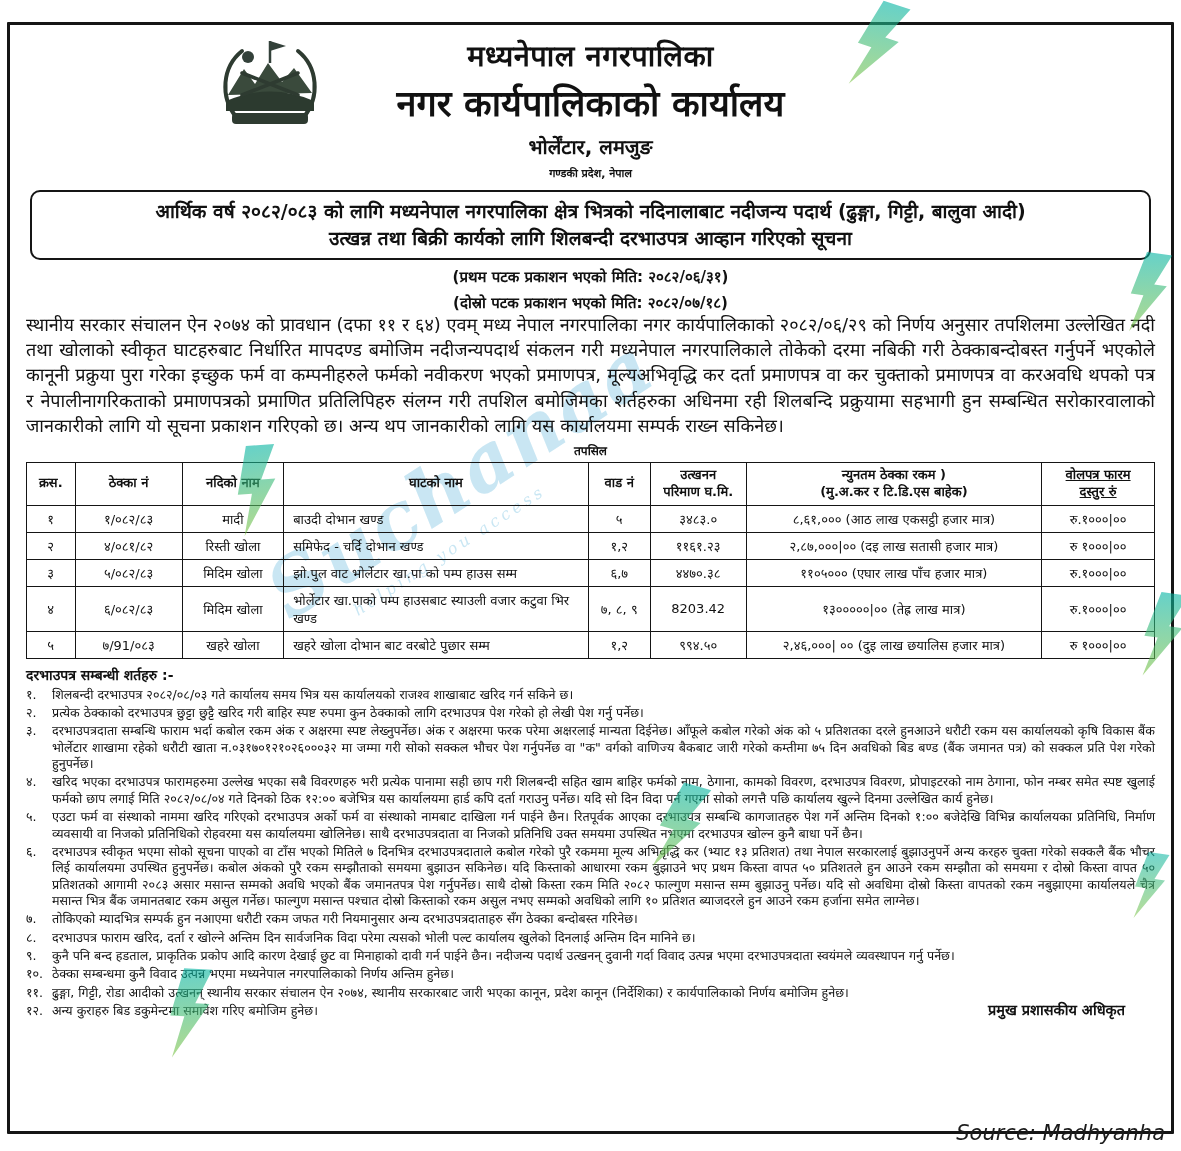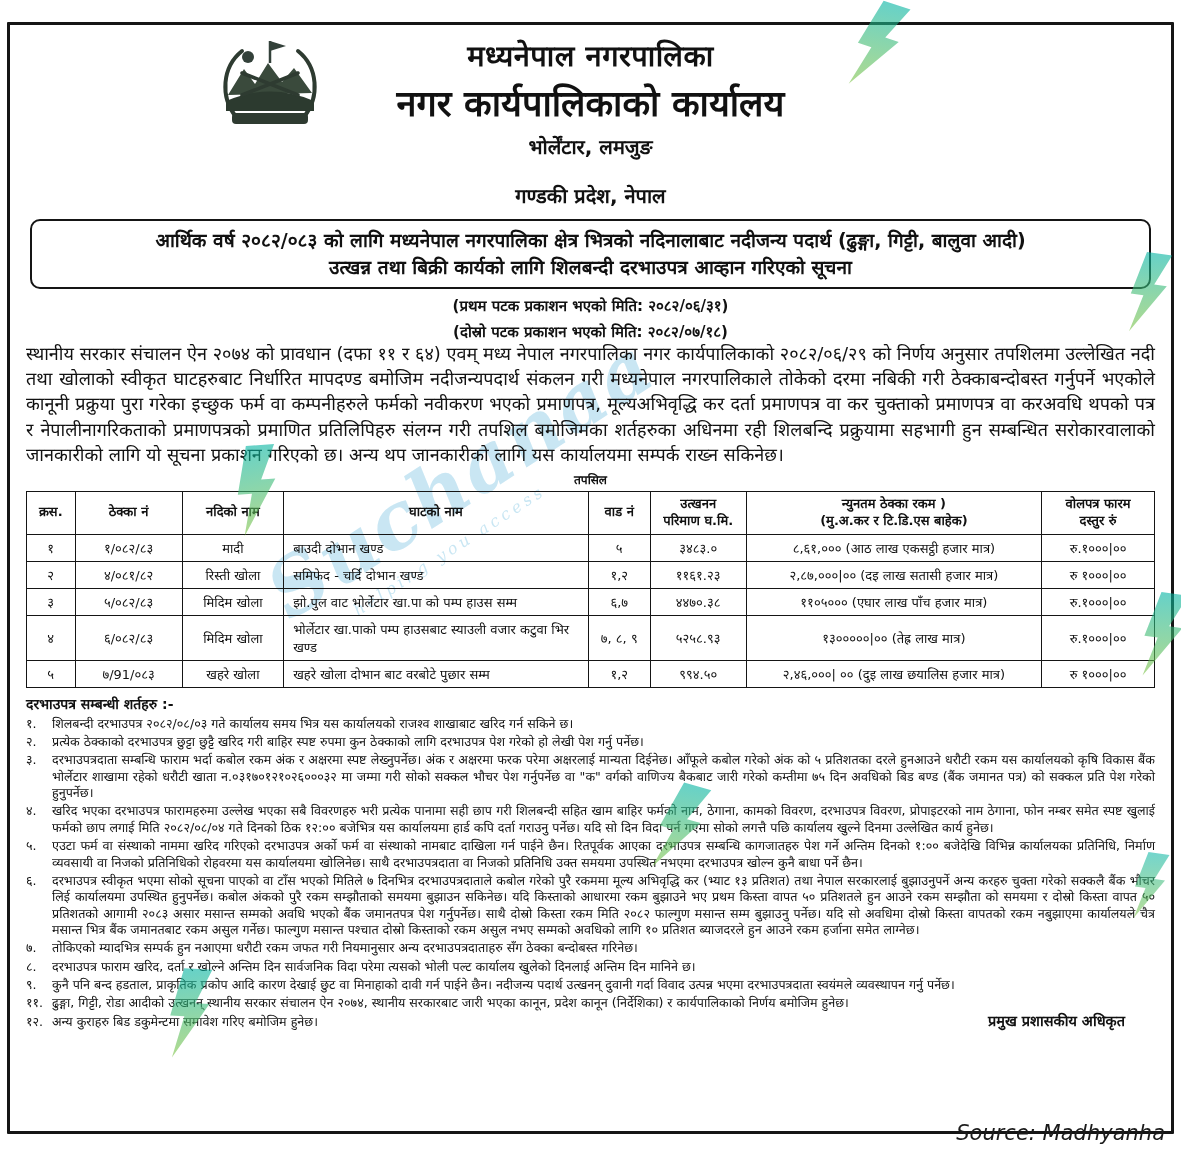--- a/index.html
+++ b/index.html
@@ -36,21 +36,21 @@
     padding:6px 16px 10px 16px;
     z-index:1;
   }
 
   
   .header { position:relative; text-align:center; padding-top:4px; }
   .logo { position:absolute; left:188px; top:6px; width:112px; height:100px; }
   .muni   { font-size:29px; font-weight:bold; letter-spacing:0.5px; }
   .office { font-size:36px; font-weight:bold; margin-top:4px; }
   .loc    { font-size:20px; font-weight:bold; margin-top:6px; }
-  .prov   { font-size:20px; font-weight:bold; margin-top:22px; }
+  .prov   { font-size:11px; font-weight:bold; margin-top:5px; }
 
   
   .title-box {
     border:2px solid #151515; border-radius:10px;
     margin:10px 4px 0 4px; padding:6px 10px;
     text-align:center; font-weight:bold; font-size:19px; line-height:1.42;
   }
   .pub { text-align:center; font-weight:bold; font-size:15px; margin-top:6px; }
   .body-text {
     font-size:18px; line-height:1.4; text-align:justify;
@@ -64,21 +64,21 @@
   }
   table.schedule th { font-weight:bold; white-space:pre-line; line-height:1.3; }
   table.schedule td.left { text-align:left; padding-left:9px; }
   table.schedule th:nth-child(1){ width:4.3%; }
   table.schedule th:nth-child(2){ width:9.5%; }
   table.schedule th:nth-child(3){ width:9%;   }
   table.schedule th:nth-child(4){ width:27%;  }
   table.schedule th:nth-child(5){ width:5.5%; }
   table.schedule th:nth-child(6){ width:8.5%; }
   table.schedule th:nth-child(7){ width:26.2%;}
-  table.schedule th:nth-child(8){ width:10%;  }
+  table.schedule th:nth-child(8){ width:10%;text-decoration:underline;  }
 
   
   .terms-title { font-weight:bold; font-size:14px; margin:6px 0 3px 0; }
   .term { display:flex; margin-bottom:2px; font-size:12.6px; line-height:1.3; text-align:justify; }
   .tnum { flex:0 0 26px; }
   .ttext { flex:1; }
   .final-row { display:flex; align-items:flex-end; margin-top:1px; }
   .final-row .term { flex:1; margin-bottom:0; }
   .signature {
     font-weight:bold; font-size:14.5px; white-space:nowrap;
@@ -199,21 +199,21 @@
             <td>४४७०.३८</td>
             <td>११०५००० (एघार लाख पाँच  हजार मात्र)</td>
             <td>रु.१०००|००</td>
           </tr>
           <tr>
             <td>४</td>
             <td>६/०८२/८३</td>
             <td>मिदिम खोला</td>
             <td class="left">भोर्लेटार खा.पाको पम्प हाउसबाट स्याउली वजार कटुवा भिर खण्ड</td>
             <td>७, ८, ९</td>
-            <td>५२५८.९३</td>
+            <td>8203.42</td>
             <td>१३०००००|०० (तेह्र लाख मात्र)</td>
             <td>रु.१०००|००</td>
           </tr>
           <tr>
             <td>५</td>
             <td>७/91/०८३</td>
             <td>खहरे खोला</td>
             <td class="left">खहरे खोला दोभान बाट वरबोटे पुछार  सम्म</td>
             <td>१,२</td>
             <td>९९४.५०</td>
@@ -255,20 +255,24 @@
         </div>
         <div class="term">
           <span class="tnum">८.</span>
           <span class="ttext">दरभाउपत्र फाराम खरिद, दर्ता र खोल्ने अन्तिम दिन सार्वजनिक विदा परेमा त्यसको भोली पल्ट कार्यालय खुलेको दिनलाई अन्तिम दिन मानिने छ।</span>
         </div>
         <div class="term">
           <span class="tnum">९.</span>
           <span class="ttext">कुनै पनि बन्द हडताल, प्राकृतिक प्रकोप आदि कारण देखाई छुट वा मिनाहाको दावी गर्न पाईने छैन। नदीजन्य पदार्थ उत्खनन् दुवानी गर्दा विवाद उत्पन्न भएमा दरभाउपत्रदाता स्वयंमले व्यवस्थापन गर्नु पर्नेछ।</span>
         </div>
         <div class="term">
+          <span class="tnum">१०.</span>
+          <span class="ttext">ठेक्का सम्बन्धमा कुनै विवाद उत्पन्न भएमा मध्यनेपाल नगरपालिकाको निर्णय अन्तिम हुनेछ।</span>
+        </div>
+        <div class="term">
           <span class="tnum">११.</span>
           <span class="ttext">ढुङ्गा, गिट्टी, रोडा आदीको उत्खनन् स्थानीय सरकार संचालन ऐन २०७४, स्थानीय सरकारबाट जारी भएका कानून, प्रदेश कानून (निर्देशिका) र कार्यपालिकाको निर्णय बमोजिम हुनेछ।</span>
         </div>
       </div>
 
     <div class="final-row">
       <div class="term">
         <span class="tnum">१२.</span>
         <span class="ttext">अन्य कुराहरु बिड डकुमेन्टमा समावेश गरिए बमोजिम हुनेछ।</span>
       </div>

